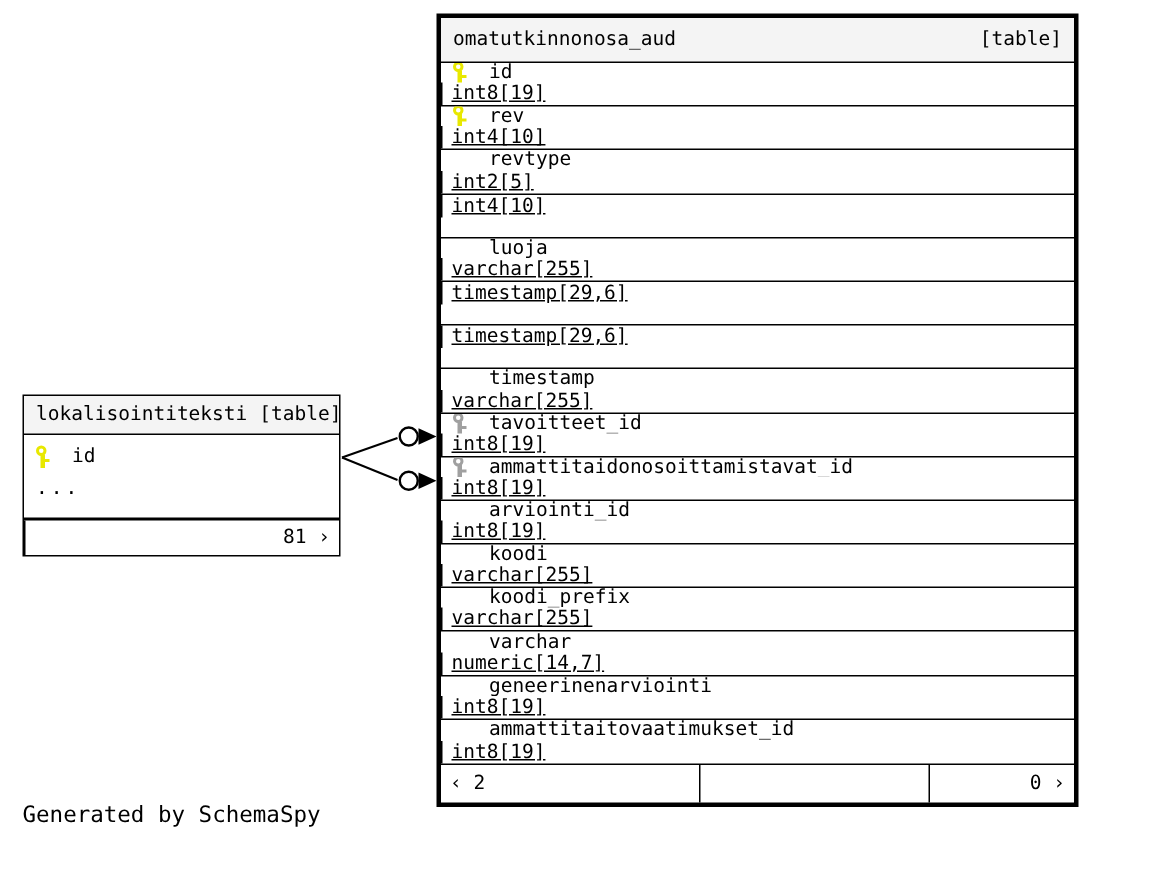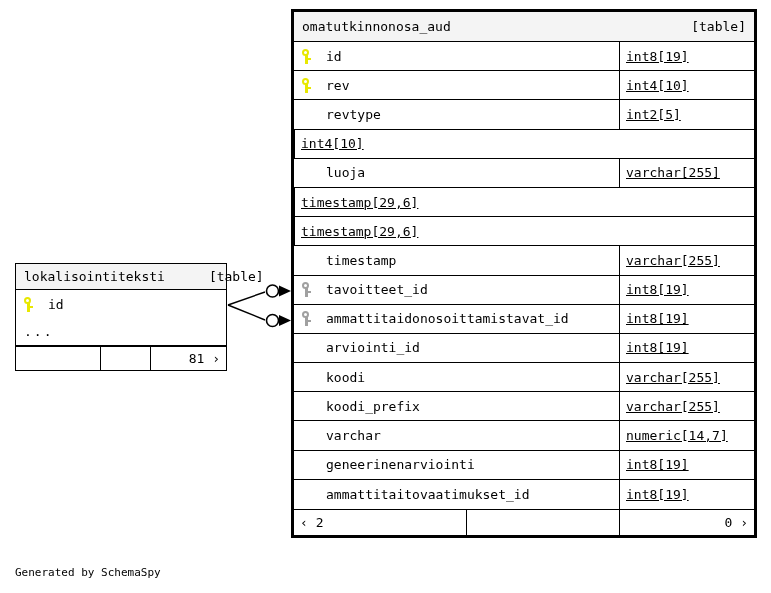--- a/index.html
+++ b/index.html
@@ -41,20 +41,21 @@
   .er-title .t-name { }
   .er-title .t-kind { }
 
   .er-row {
     display: flex;
     align-items: stretch;
     border-bottom: 1px solid #000000;
     box-sizing: border-box;
     font-size: 13px;
     white-space: nowrap;
+    flex-direction: column;
   }
   .er-row:last-child { border-bottom: none; }
 
   .c-name {
     flex: 1 1 auto;
     display: flex;
     align-items: center;
     box-sizing: border-box;
     padding-left: 8px;
     overflow: hidden;
@@ -131,58 +132,58 @@
     padding-left: 8px;
     display: flex;
     align-items: center;
     letter-spacing: 2px;
   }
 
   
   #table-main {
     left: 291px;
     top: 9px;
-    width: 466px;
+    width: 428px;
   }
   #table-main .er-title { height: 30px; }
   #table-main .er-row   { height: 29.2px; }
   #table-main .c-type   { width: 135px; text-decoration: underline; }
   #table-main .er-foot  { height: 26px; }
   #table-main .er-foot .f-left  { width: 172px; }
   #table-main .er-foot .f-mid   { width: 153px; }
   #table-main .er-foot .f-right { flex: 1 1 auto; }
 
   #table-ref {
     left: 15px;
     top: 263px;
     width: 212px;
   }
   #table-ref .er-title { height: 26px; }
   #table-ref .er-row   { height: 28px; }
-  #table-ref .er-foot  { height: 24px; }
+  #table-ref .er-foot  { height: 24px; flex-direction: column; }
   #table-ref .er-foot .f-left  { width: 84px; }
   #table-ref .er-foot .f-mid   { width: 50px; }
   #table-ref .er-foot .f-right { flex: 1 1 auto; }
-  #table-ref .er-title { justify-content: flex-start; gap: 36px; }
+  #table-ref .er-title { justify-content: flex-start; }
   #table-ref .er-title .t-kind { margin-left: 8px; }
 
   
   #connectors {
     position: absolute;
     left: 0; top: 0;
     width: 771px; height: 593px;
     pointer-events: none;
   }
 
   
   #caption {
     position: absolute;
     left: 15px;
-    top: 566px;
-    font-size: 11px;
+    top: 534px;
+    font-size: 15px;
     white-space: nowrap;
   }
 </style>
 </head>
 <body>
 
 <svg id="connectors" viewBox="0 0 771 593" xmlns="http://www.w3.org/2000/svg">
 
   <path d="M 228,305 L 265,292" fill="none" stroke="#000000" stroke-width="1.4"></path>
   <circle cx="272.5" cy="291" r="6" fill="#ffffff" stroke="#000000" stroke-width="1.6"></circle>

